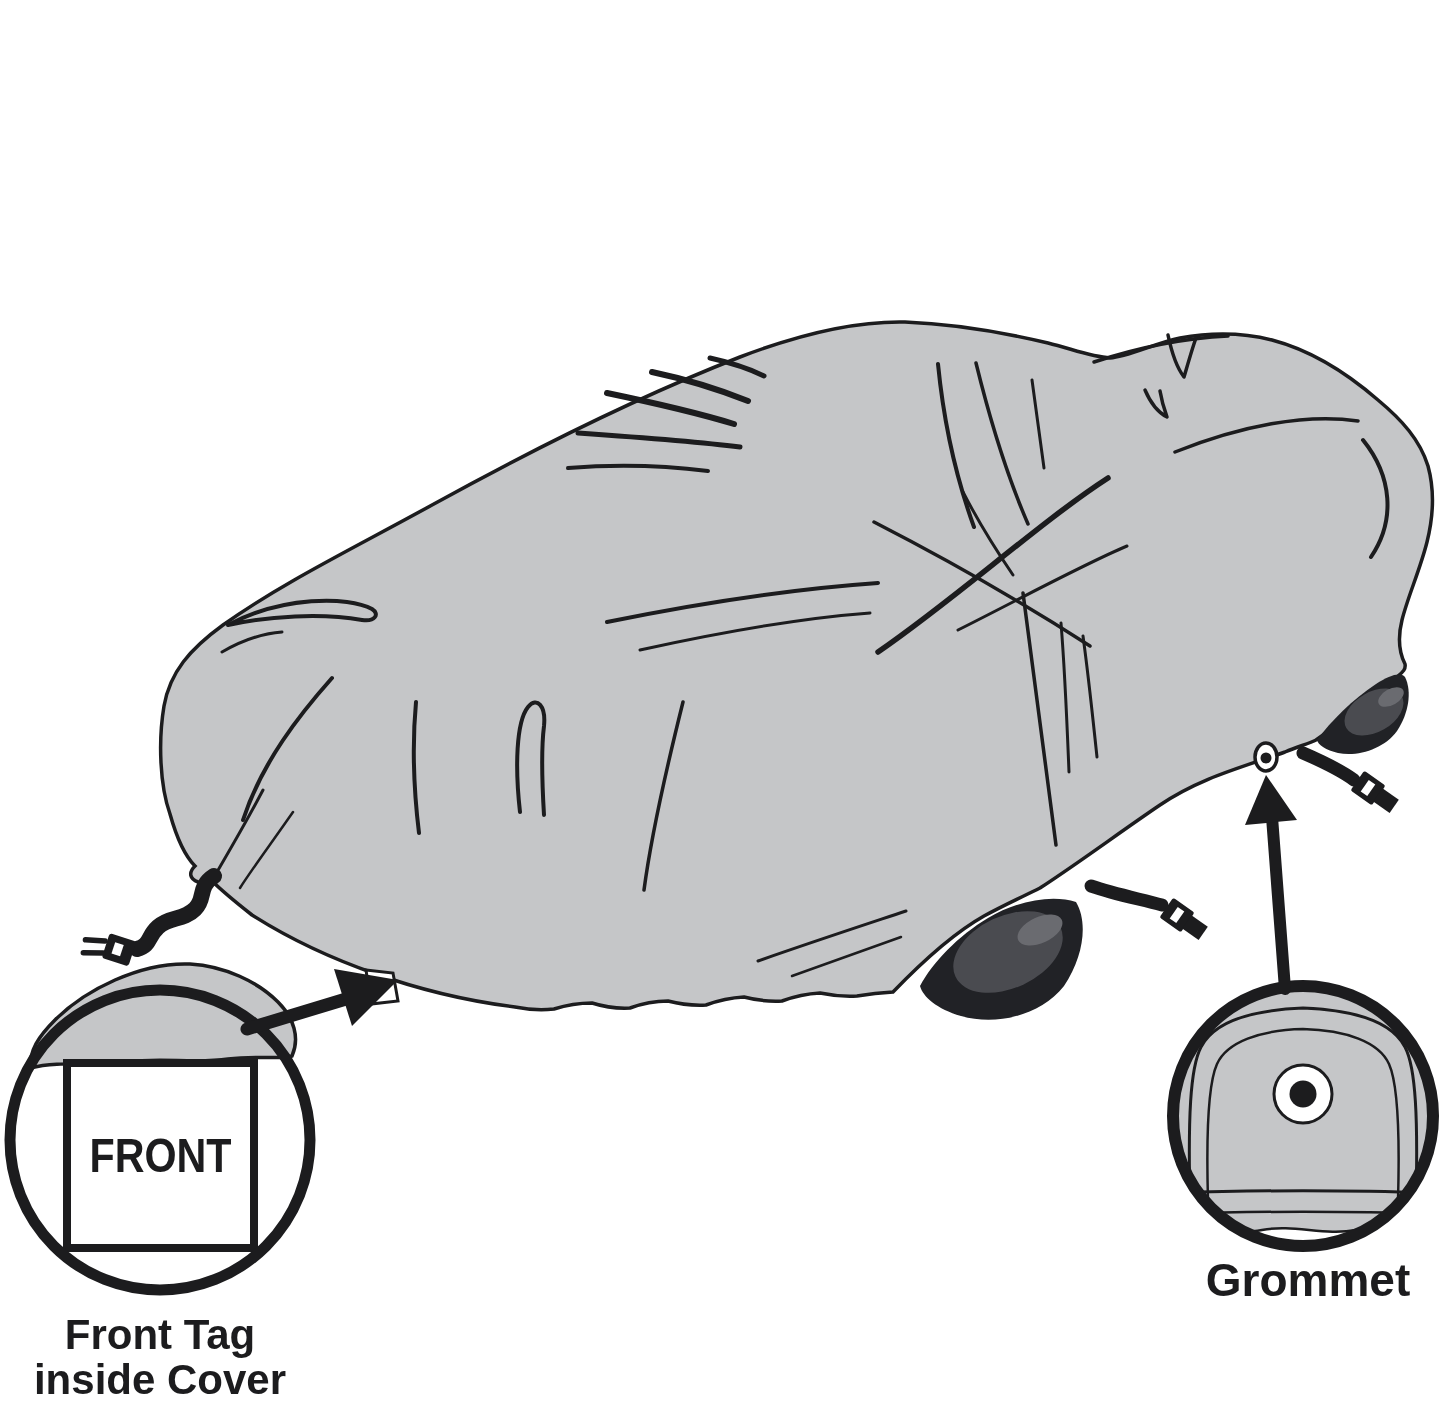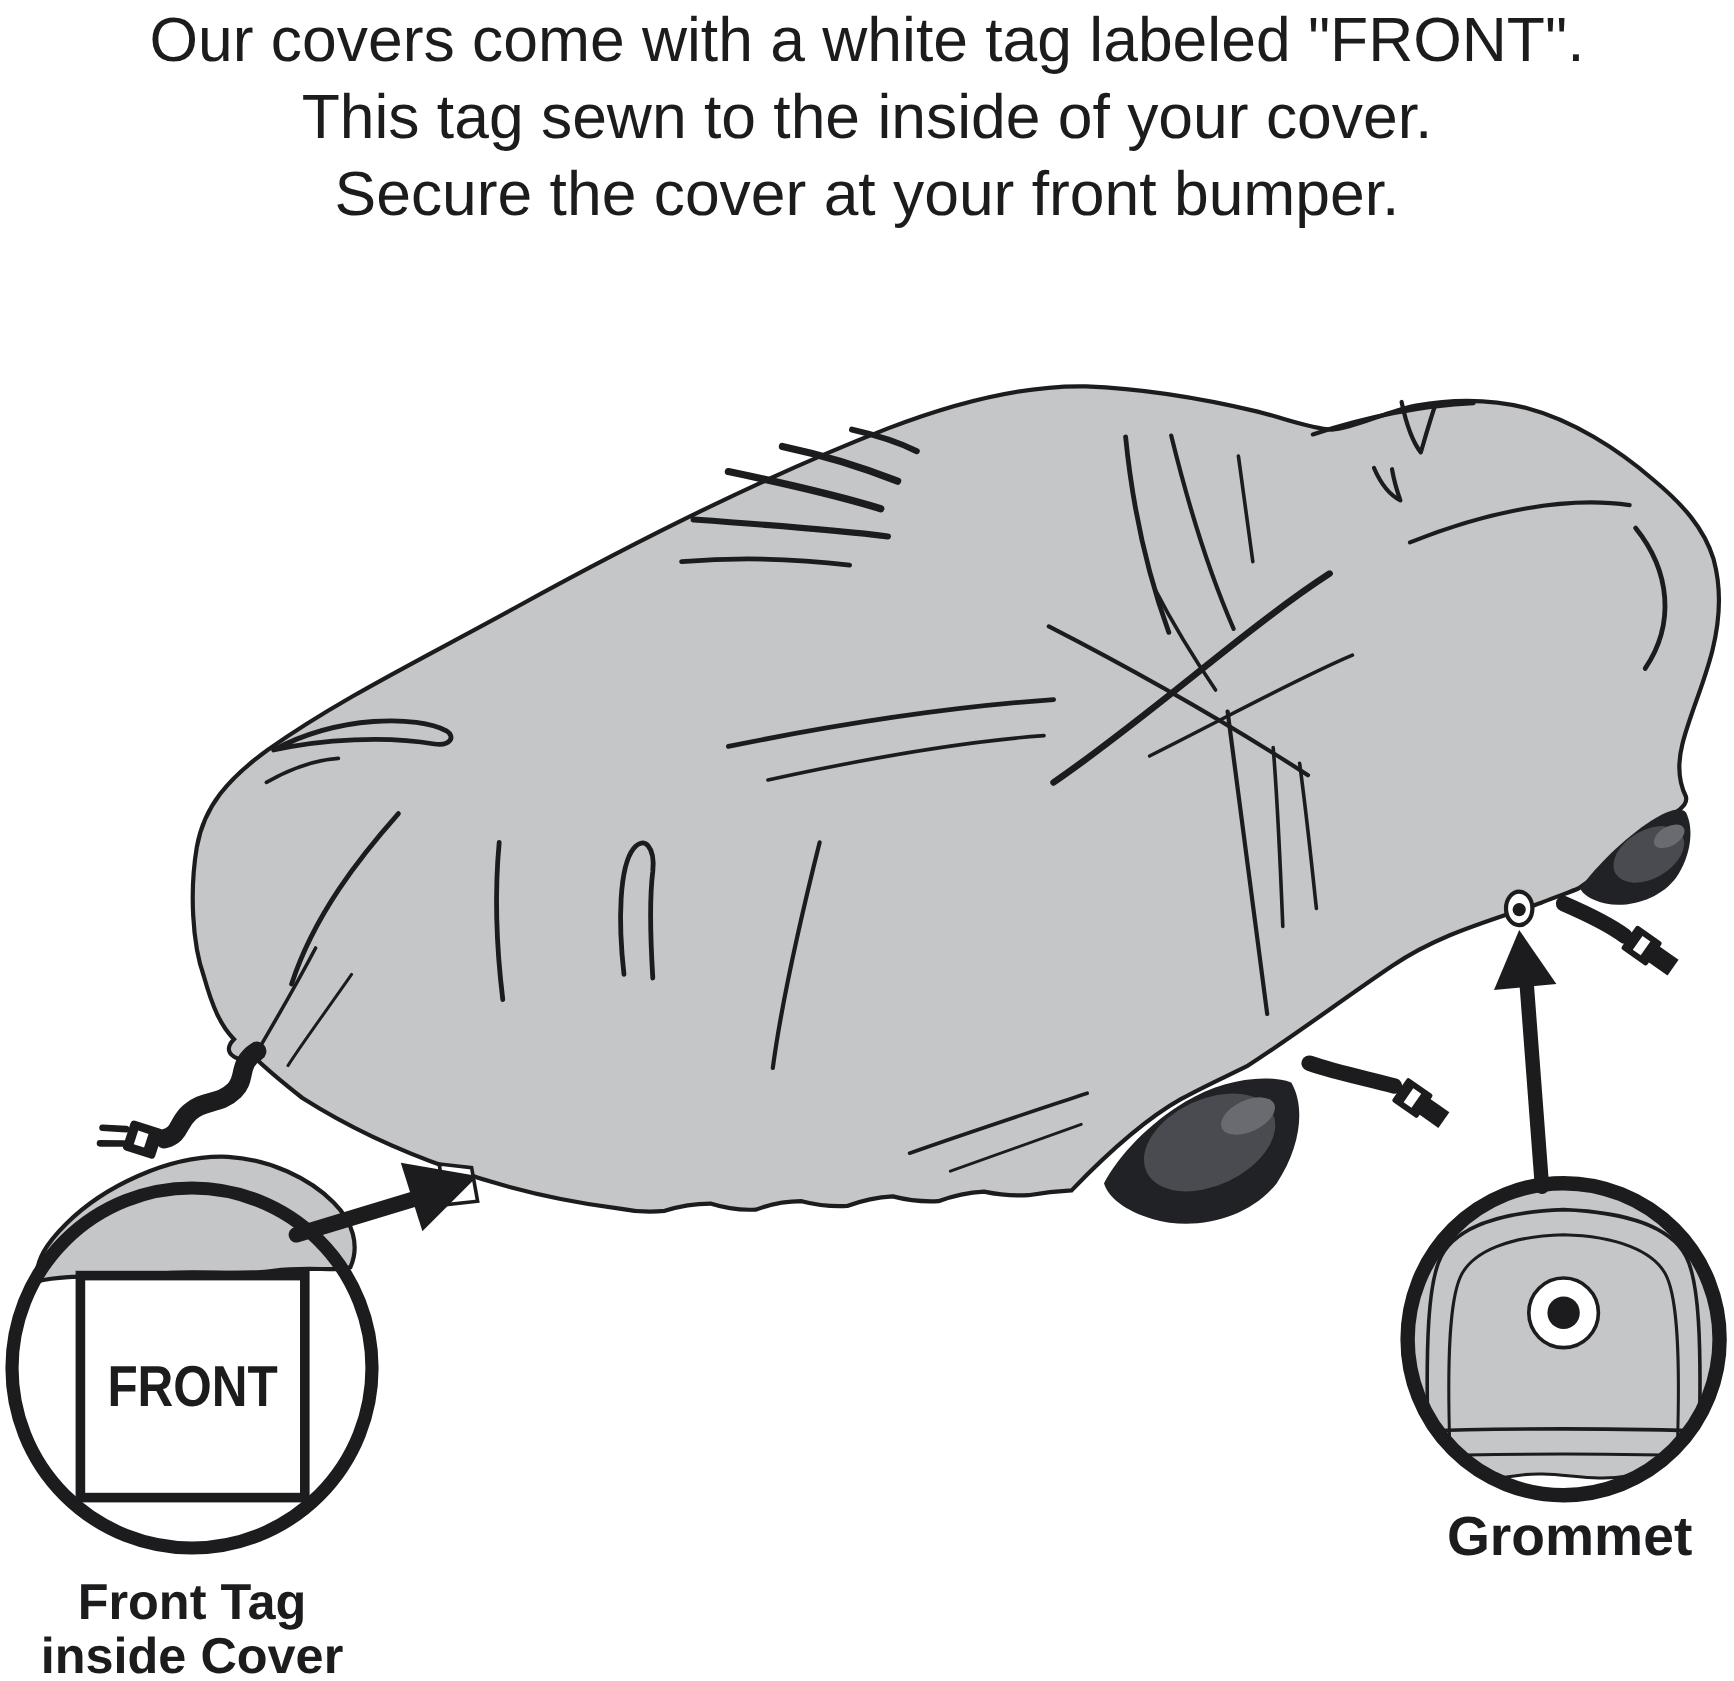--- a/index.html
+++ b/index.html
@@ -20,25 +20,20 @@
   .wheel-mid{fill:var(--wheel-mid);stroke:none;}
   .wheel-light{fill:var(--wheel-light);stroke:none;}
   .callout-ring{fill:none;stroke:var(--ink);}
   .label{fill:var(--ink);font-family:"Liberation Sans",sans-serif;font-weight:700;}
 </style>
 </head>
 <body>
 
 <div class="stage">
 
-  <div class="header">
-    <div>Our covers come with a white tag labeled "FRONT".</div>
-    <div>This tag sewn to the inside of your cover.</div>
-    <div>Secure the cover at your front bumper.</div>
-  </div>
 
   <svg class="illustration" viewBox="0 0 1445 1401">
     <defs>
       <clipPath id="clip-front-wheel">
         <path d="M 920,986 C 933,962 958,936 988,918 C 1016,901 1052,894 1076,902 C 1088,922 1084,956 1064,986 C 1040,1016 996,1026 961,1016 C 937,1009 923,997 920,986 Z"></path>
       </clipPath>
       <clipPath id="clip-rear-wheel">
         <path d="M 1317,740 C 1331,721 1353,699 1376,684 C 1390,675 1400,672 1405,677 C 1412,691 1409,713 1397,731 C 1384,749 1358,757 1338,753 C 1326,750 1318,745 1317,740 Z"></path>
       </clipPath>
       <clipPath id="clip-grommet-circle">

